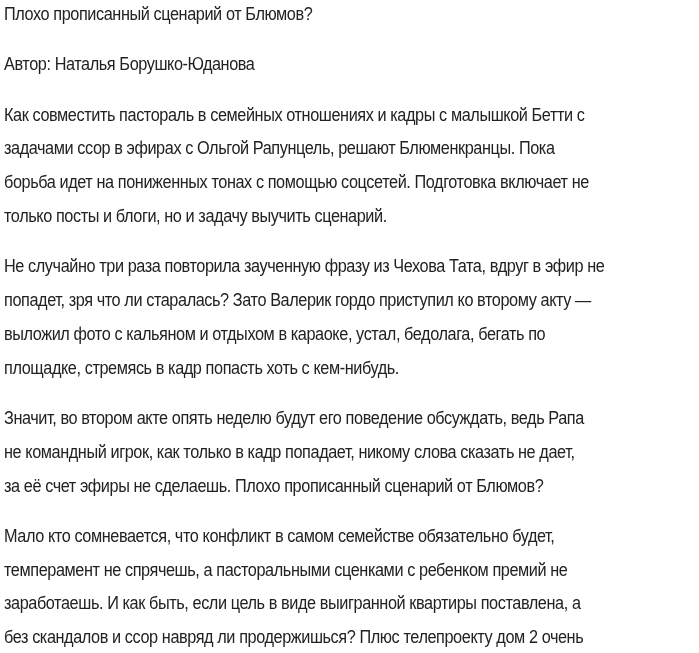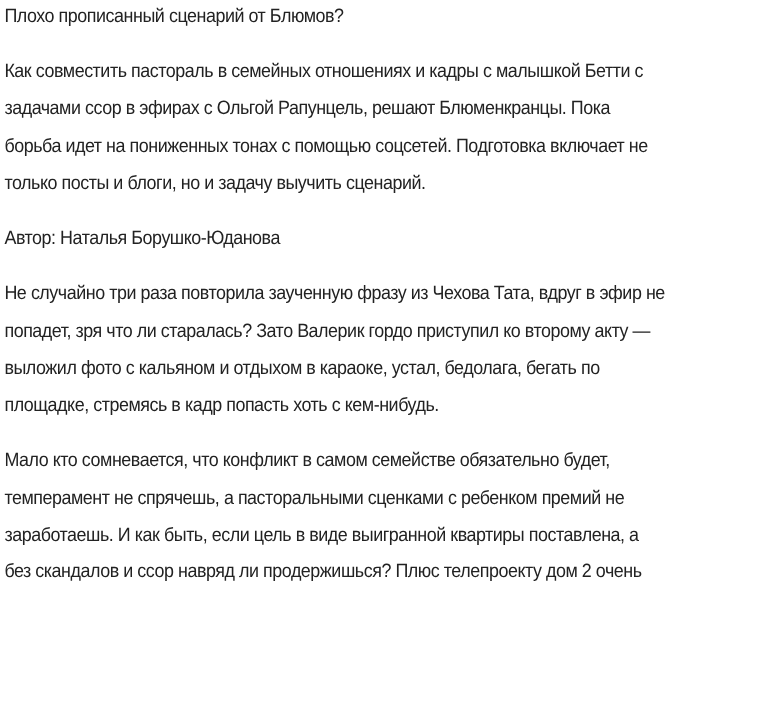--- a/index.html
+++ b/index.html
@@ -22,37 +22,42 @@
   .title { margin-top: -2px; }
 </style>
 </head>
 <body>
 
 <div class="article">
   <div class="para title">
     <p class="line">Плохо прописанный сценарий от Блюмов?</p>
   </div>
   <div class="para">
+    <p class="line">Автор: Наталья Борушко-Юданова</p>
+  </div>
+
+  <div class="para">
     <p class="line">Как совместить пастораль в семейных отношениях и кадры с малышкой Бетти с</p>
     <p class="line">задачами ссор в эфирах с Ольгой Рапунцель, решают Блюменкранцы. Пока</p>
     <p class="line">борьба идет на пониженных тонах с помощью соцсетей. Подготовка включает не</p>
     <p class="line">только посты и блоги, но и задачу выучить сценарий.</p>
-  </div>
-
-  <div class="para">
-    <p class="line">Автор: Наталья Борушко-Юданова</p>
   </div>
 
   <div class="para">
     <p class="line">Не случайно три раза повторила заученную фразу из Чехова Тата, вдруг в эфир не</p>
     <p class="line">попадет, зря что ли старалась? Зато Валерик гордо приступил ко второму акту —</p>
     <p class="line">выложил фото с кальяном и отдыхом в караоке, устал, бедолага, бегать по</p>
     <p class="line">площадке, стремясь в кадр попасть хоть с кем-нибудь.</p>
   </div>
 
+  <div class="para">
+    <p class="line">Значит, во втором акте опять неделю будут его поведение обсуждать, ведь Рапа</p>
+    <p class="line">не командный игрок, как только в кадр попадает, никому слова сказать не дает,</p>
+    <p class="line">за её счет эфиры не сделаешь. Плохо прописанный сценарий от Блюмов?</p>
+  </div>
 
   <div class="para">
     <p class="line">Мало кто сомневается, что конфликт в самом семействе обязательно будет,</p>
     <p class="line">темперамент не спрячешь, а пасторальными сценками с ребенком премий не</p>
     <p class="line">заработаешь. И как быть, если цель в виде выигранной квартиры поставлена, а</p>
     <p class="line">без скандалов и ссор навряд ли продержишься? Плюс телепроекту дом 2 очень</p>
 
   </div>
 </div>
 

